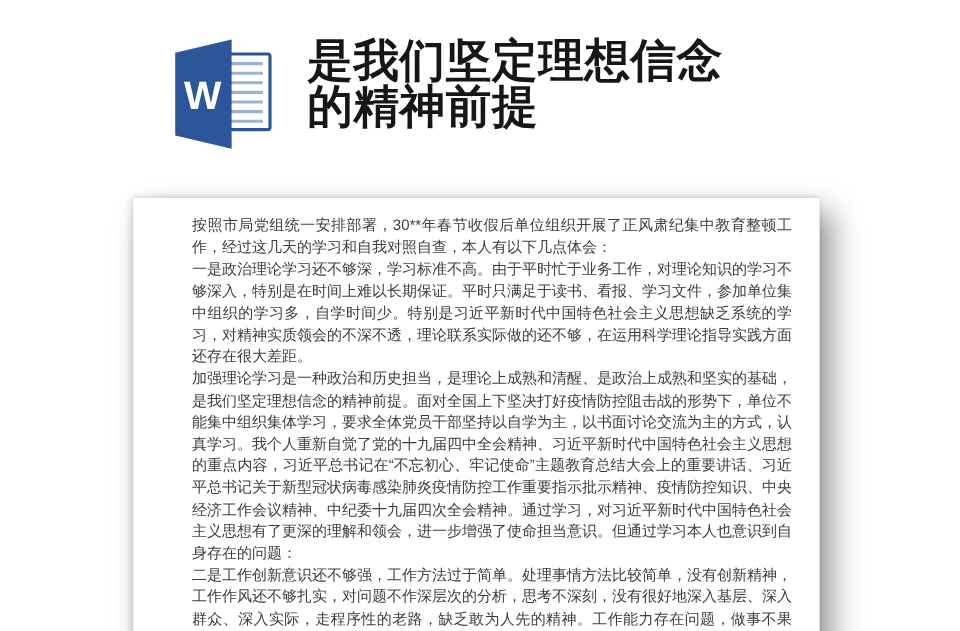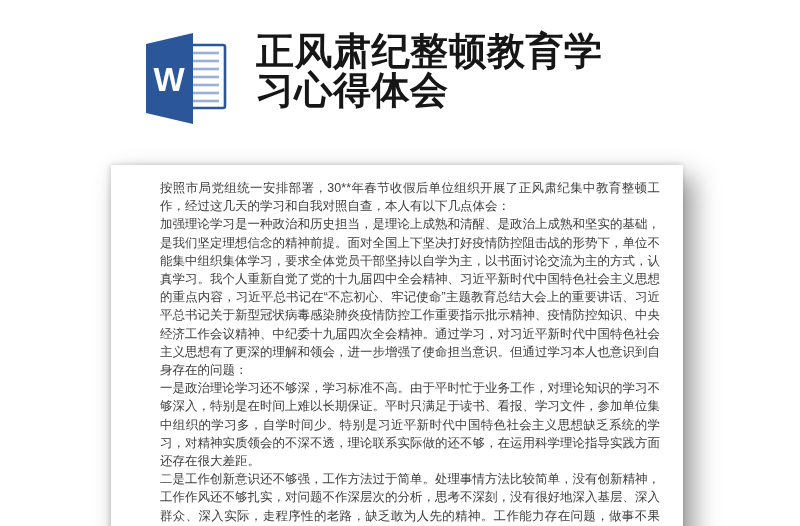--- a/index.html
+++ b/index.html
@@ -82,25 +82,25 @@
           <line x1="66" y1="69" x2="93" y2="69"></line>
         </g>
       </g>
 
       <g>
         <polygon points="20,12 67,1 67,92 20,81" fill="#2B579A"></polygon>
         <text x="43" y="59" text-anchor="middle" font-family="Liberation Sans, sans-serif" font-size="33" font-weight="700" fill="#ffffff">W</text>
       </g>
     </svg>
 
-    <h1 class="doc-title">正风肃纪整顿教育学习心得体会</h1>
+    <h1 class="doc-title">是我们坚定理想信念的精神前提</h1>
   </div>
 
   <div class="paper">
     <div class="doc-body">
       <p>按照市局党组统一安排部署，30**年春节收假后单位组织开展了正风肃纪集中教育整顿工作，经过这几天的学习和自我对照自查，本人有以下几点体会：</p>
+      <p>一是政治理论学习还不够深，学习标准不高。由于平时忙于业务工作，对理论知识的学习不够深入，特别是在时间上难以长期保证。平时只满足于读书、看报、学习文件，参加单位集中组织的学习多，自学时间少。特别是习近平新时代中国特色社会主义思想缺乏系统的学习，对精神实质领会的不深不透，理论联系实际做的还不够，在运用科学理论指导实践方面还存在很大差距。</p>
       <p>加强理论学习是一种政治和历史担当，是理论上成熟和清醒、是政治上成熟和坚实的基础，是我们坚定理想信念的精神前提。面对全国上下坚决打好疫情防控阻击战的形势下，单位不能集中组织集体学习，要求全体党员干部坚持以自学为主，以书面讨论交流为主的方式，认真学习。我个人重新自觉了党的十九届四中全会精神、习近平新时代中国特色社会主义思想的重点内容，习近平总书记在“不忘初心、牢记使命”主题教育总结大会上的重要讲话、习近平总书记关于新型冠状病毒感染肺炎疫情防控工作重要指示批示精神、疫情防控知识、中央经济工作会议精神、中纪委十九届四次全会精神。通过学习，对习近平新时代中国特色社会主义思想有了更深的理解和领会，进一步增强了使命担当意识。但通过学习本人也意识到自身存在的问题：</p>
-      <p>一是政治理论学习还不够深，学习标准不高。由于平时忙于业务工作，对理论知识的学习不够深入，特别是在时间上难以长期保证。平时只满足于读书、看报、学习文件，参加单位集中组织的学习多，自学时间少。特别是习近平新时代中国特色社会主义思想缺乏系统的学习，对精神实质领会的不深不透，理论联系实际做的还不够，在运用科学理论指导实践方面还存在很大差距。</p>
       <p>二是工作创新意识还不够强，工作方法过于简单。处理事情方法比较简单，没有创新精神，工作作风还不够扎实，对问题不作深层次的分析，思考不深刻，没有很好地深入基层、深入群众、深入实际，走程序性的老路，缺乏敢为人先的精神。工作能力存在问题，做事不果断，</p>
     </div>
   </div>
 
 </div>
 
 </body></html>

